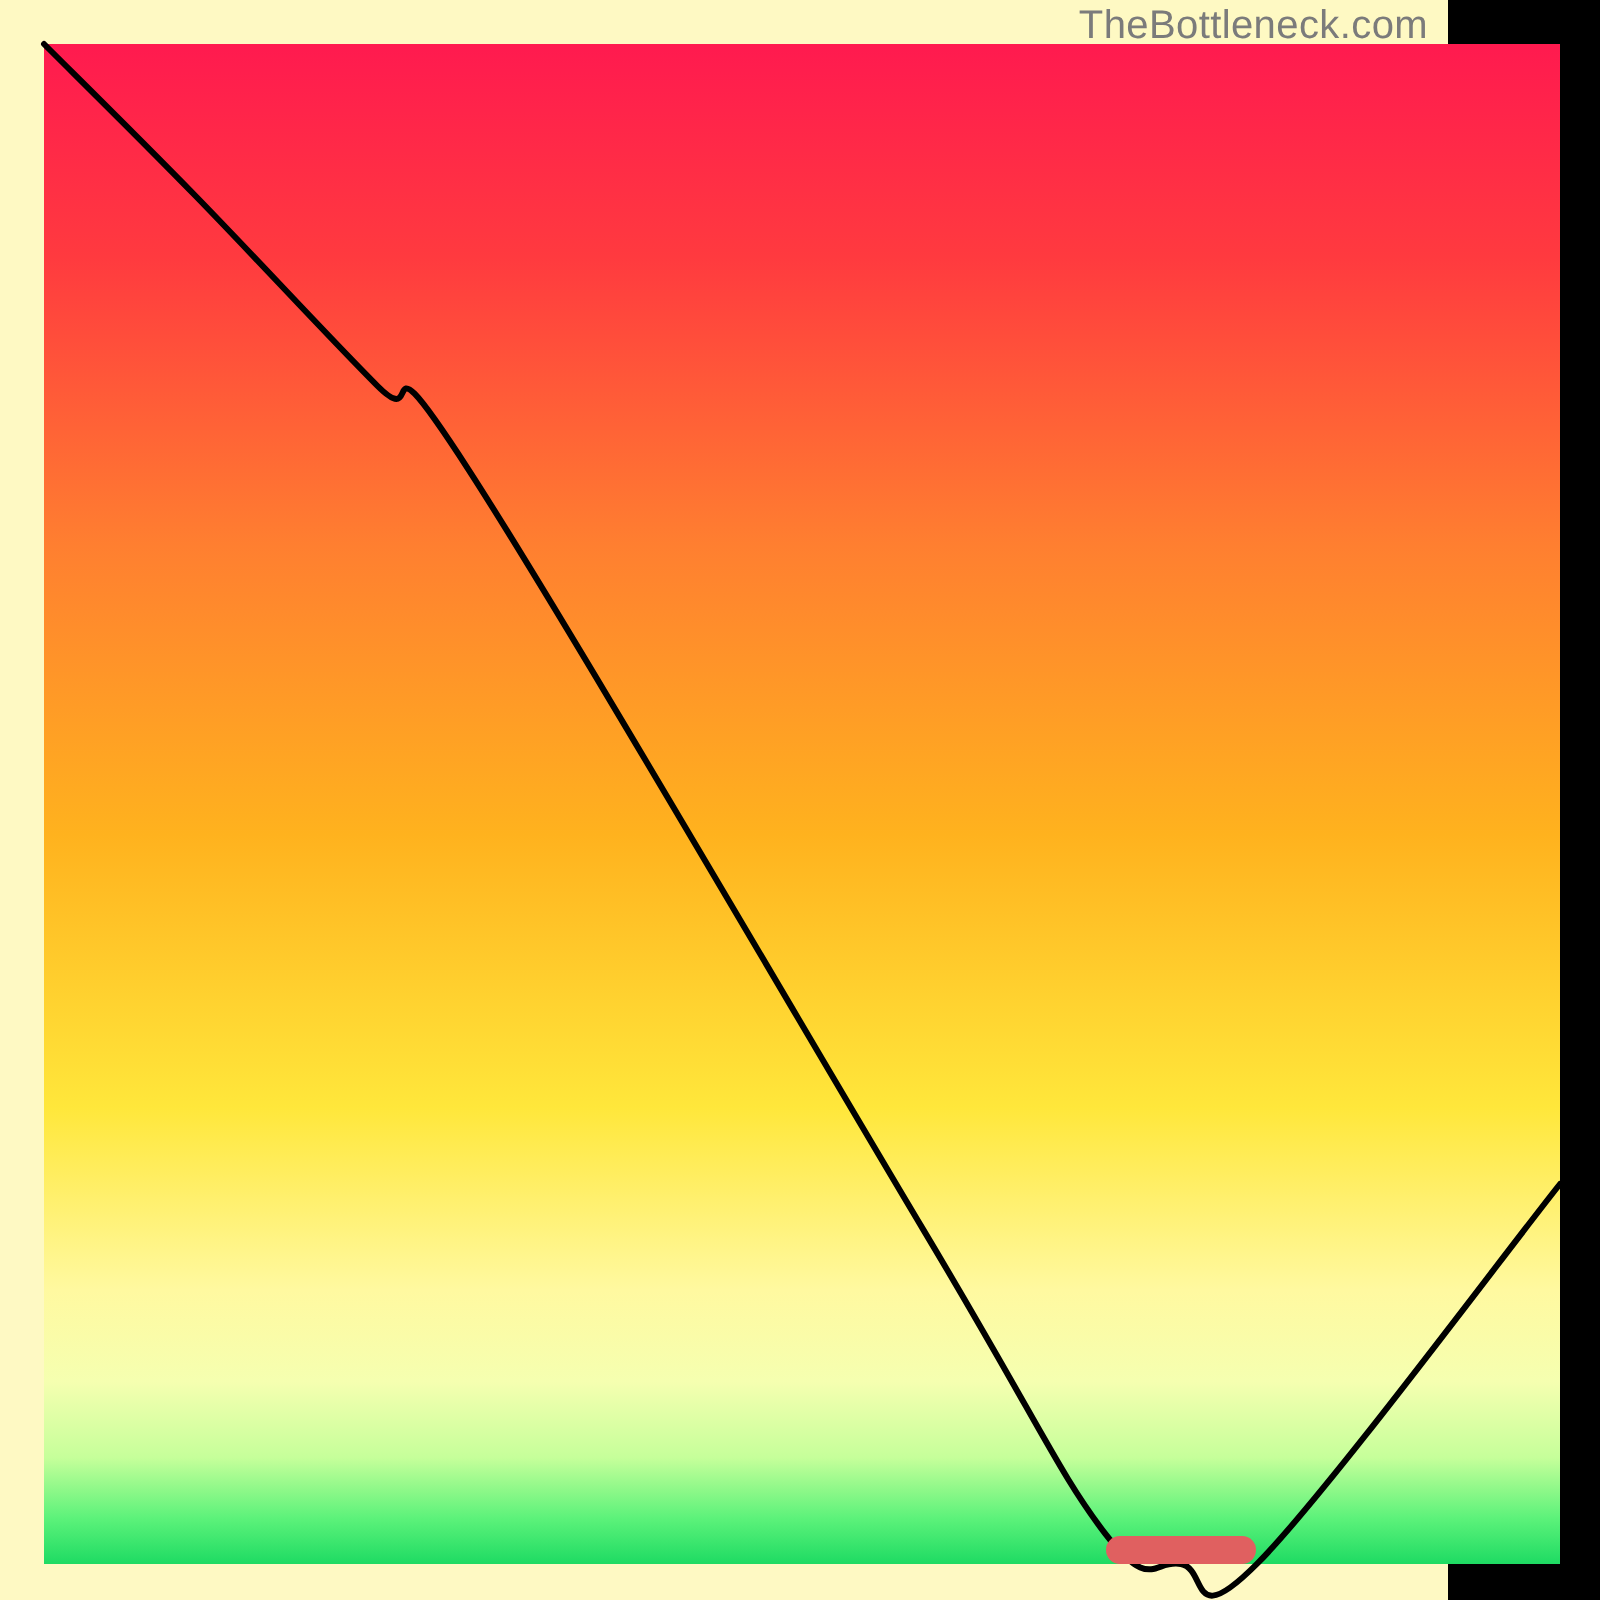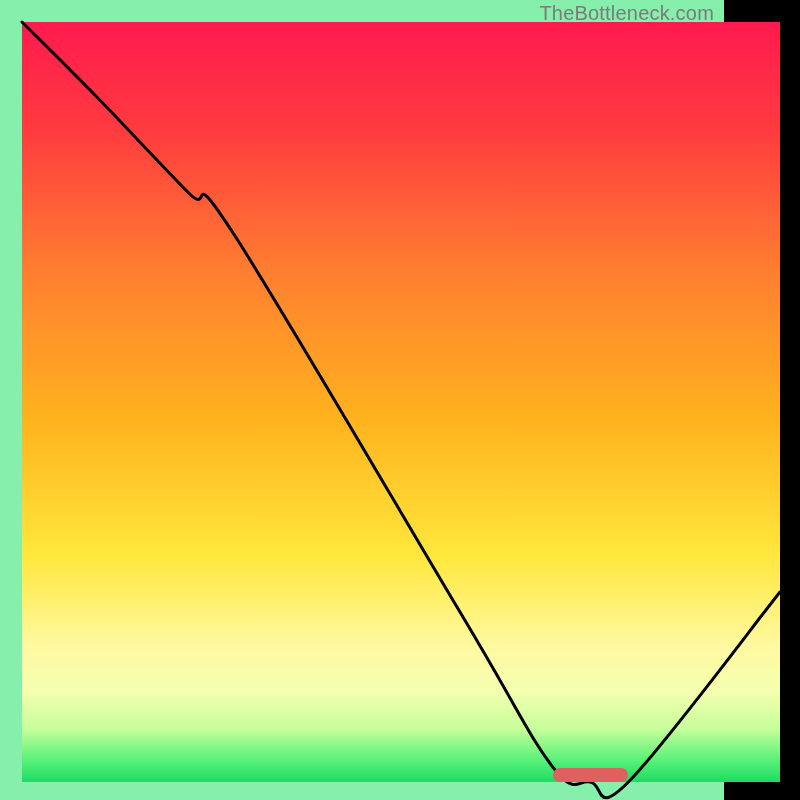--- a/index.html
+++ b/index.html
@@ -10,21 +10,21 @@
     background: #000;
     overflow: hidden;
     font-family: Arial, Helvetica, sans-serif;
   }
   .frame {
     position: absolute;
     top: 0;
     left: 0;
     width: 724px;
     height: 800px;
-    background: #86efac;
+    background: #fef9c3;
   }
   .plot-area {
     position: absolute;
     top: 22px;
     left: 22px;
     width: 758px;
     height: 760px;
     
   }
   svg.curve {

